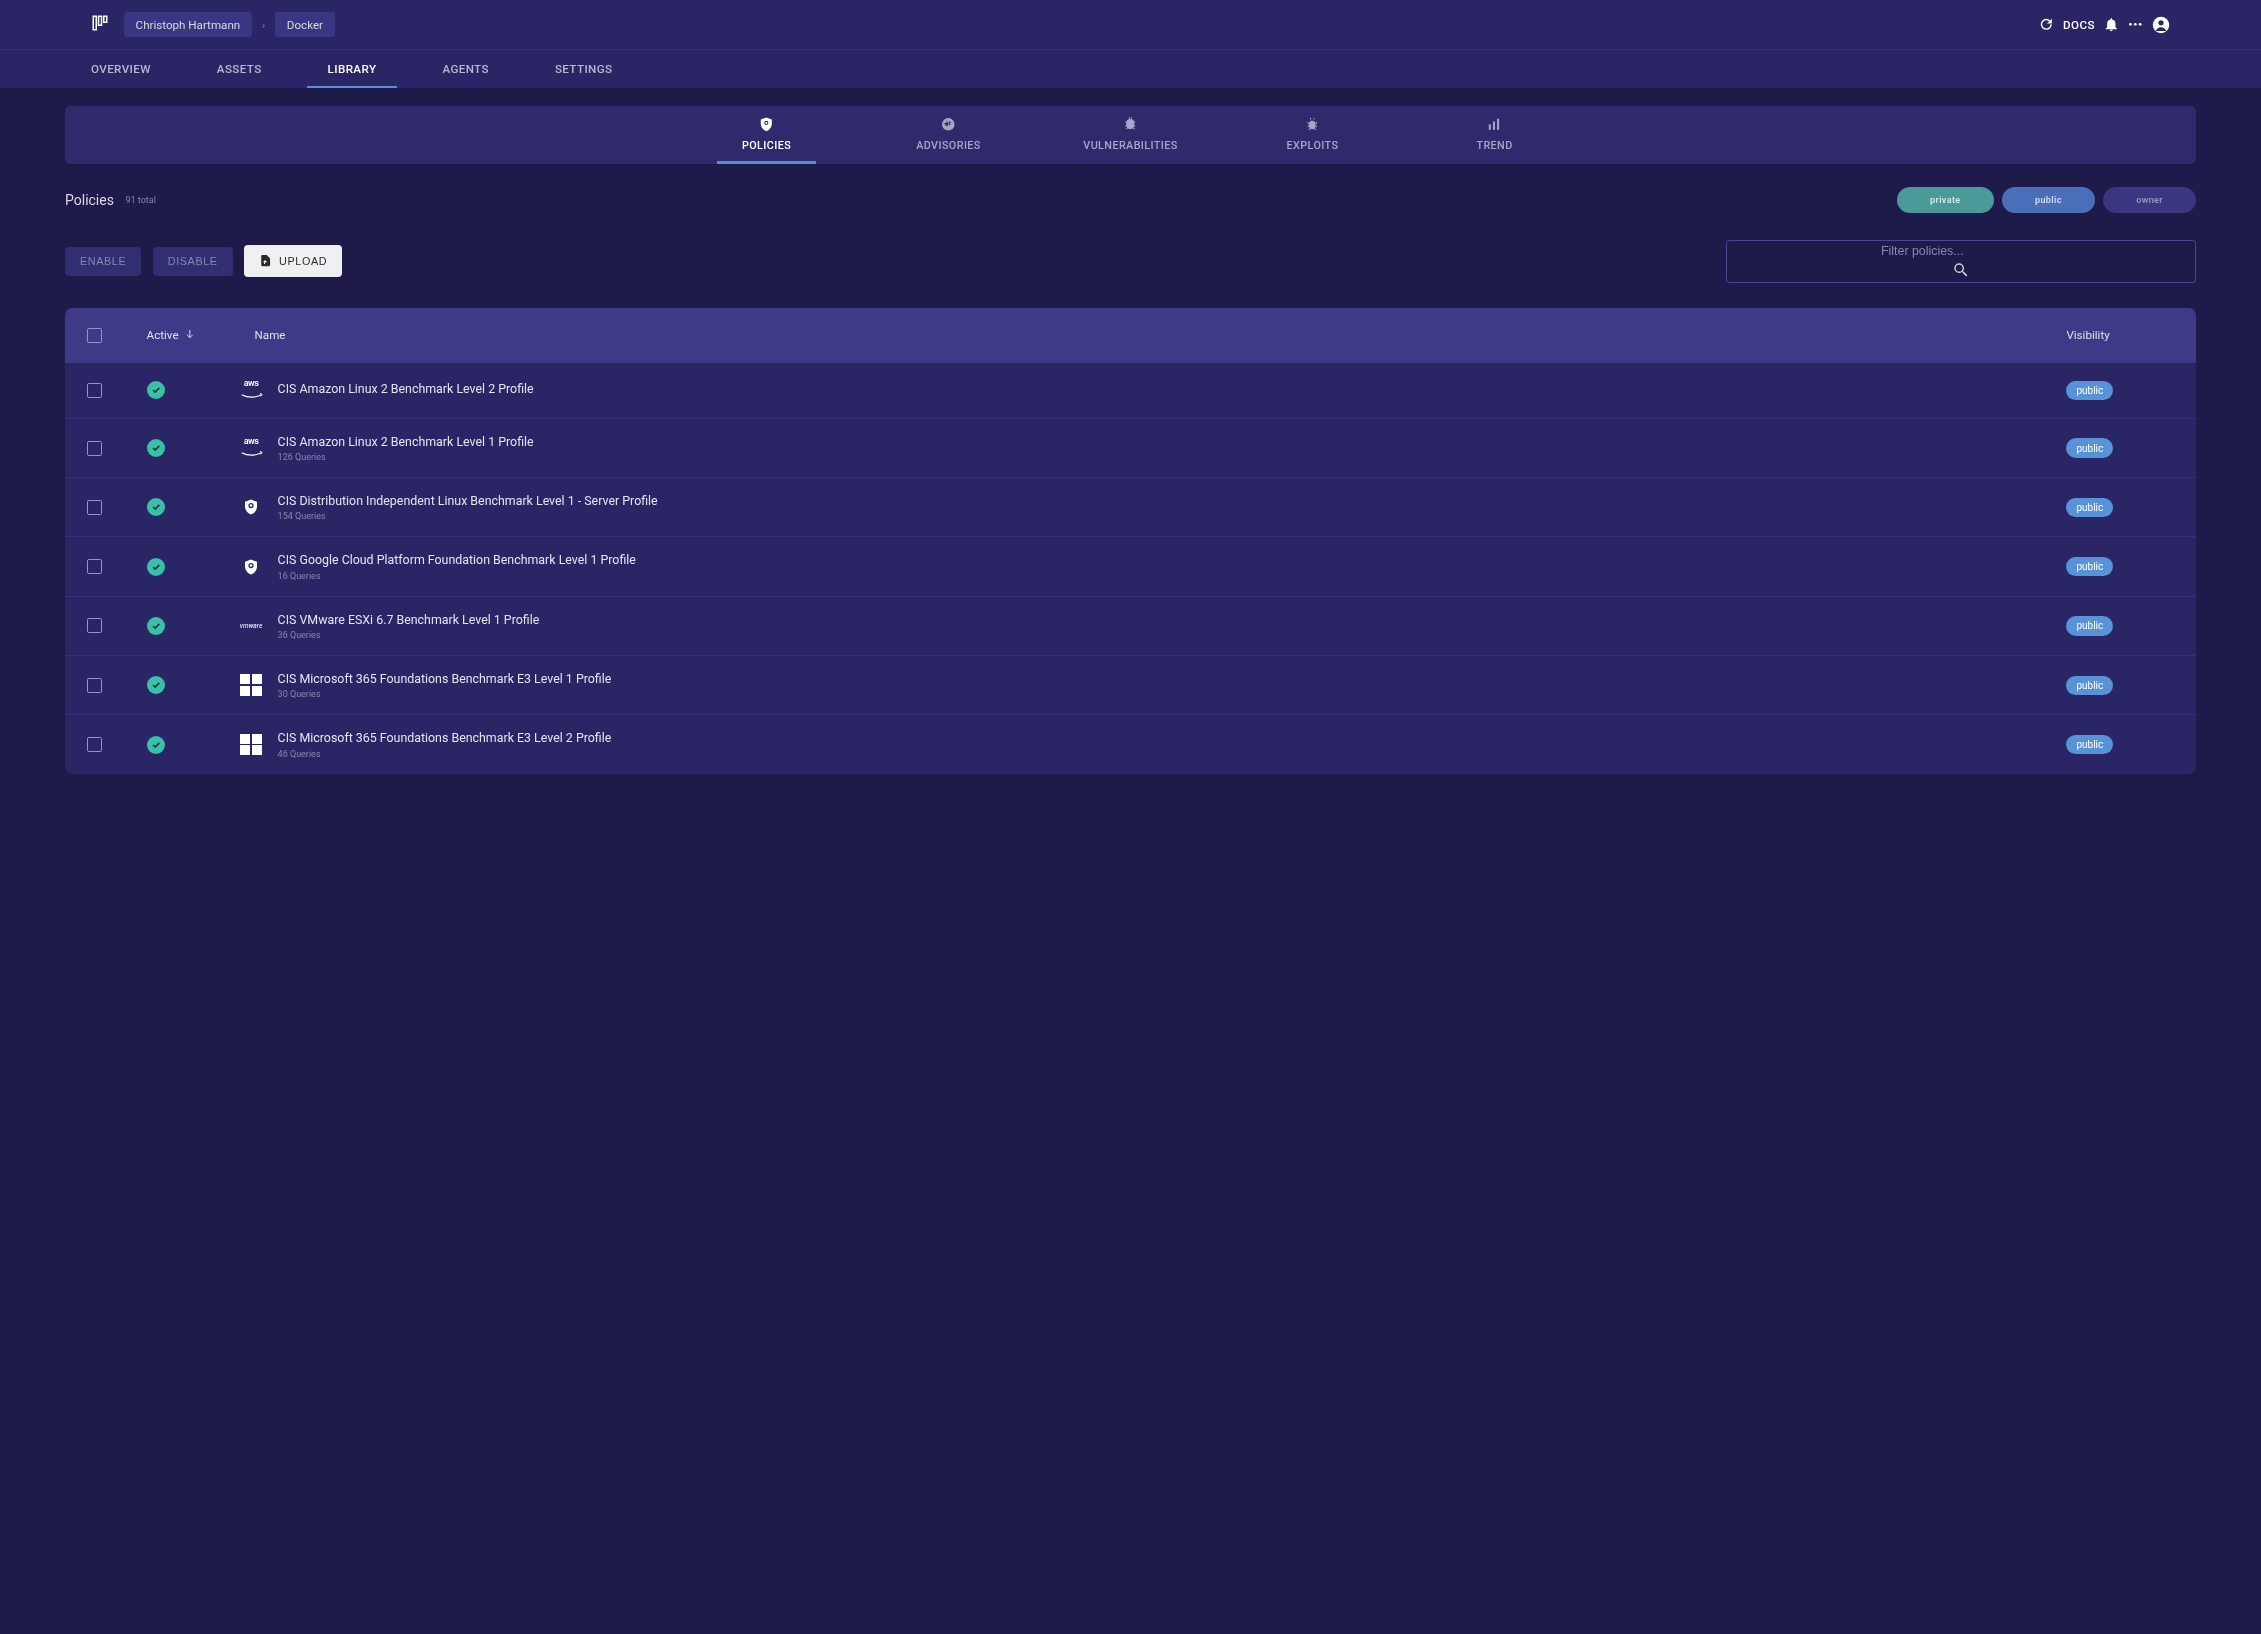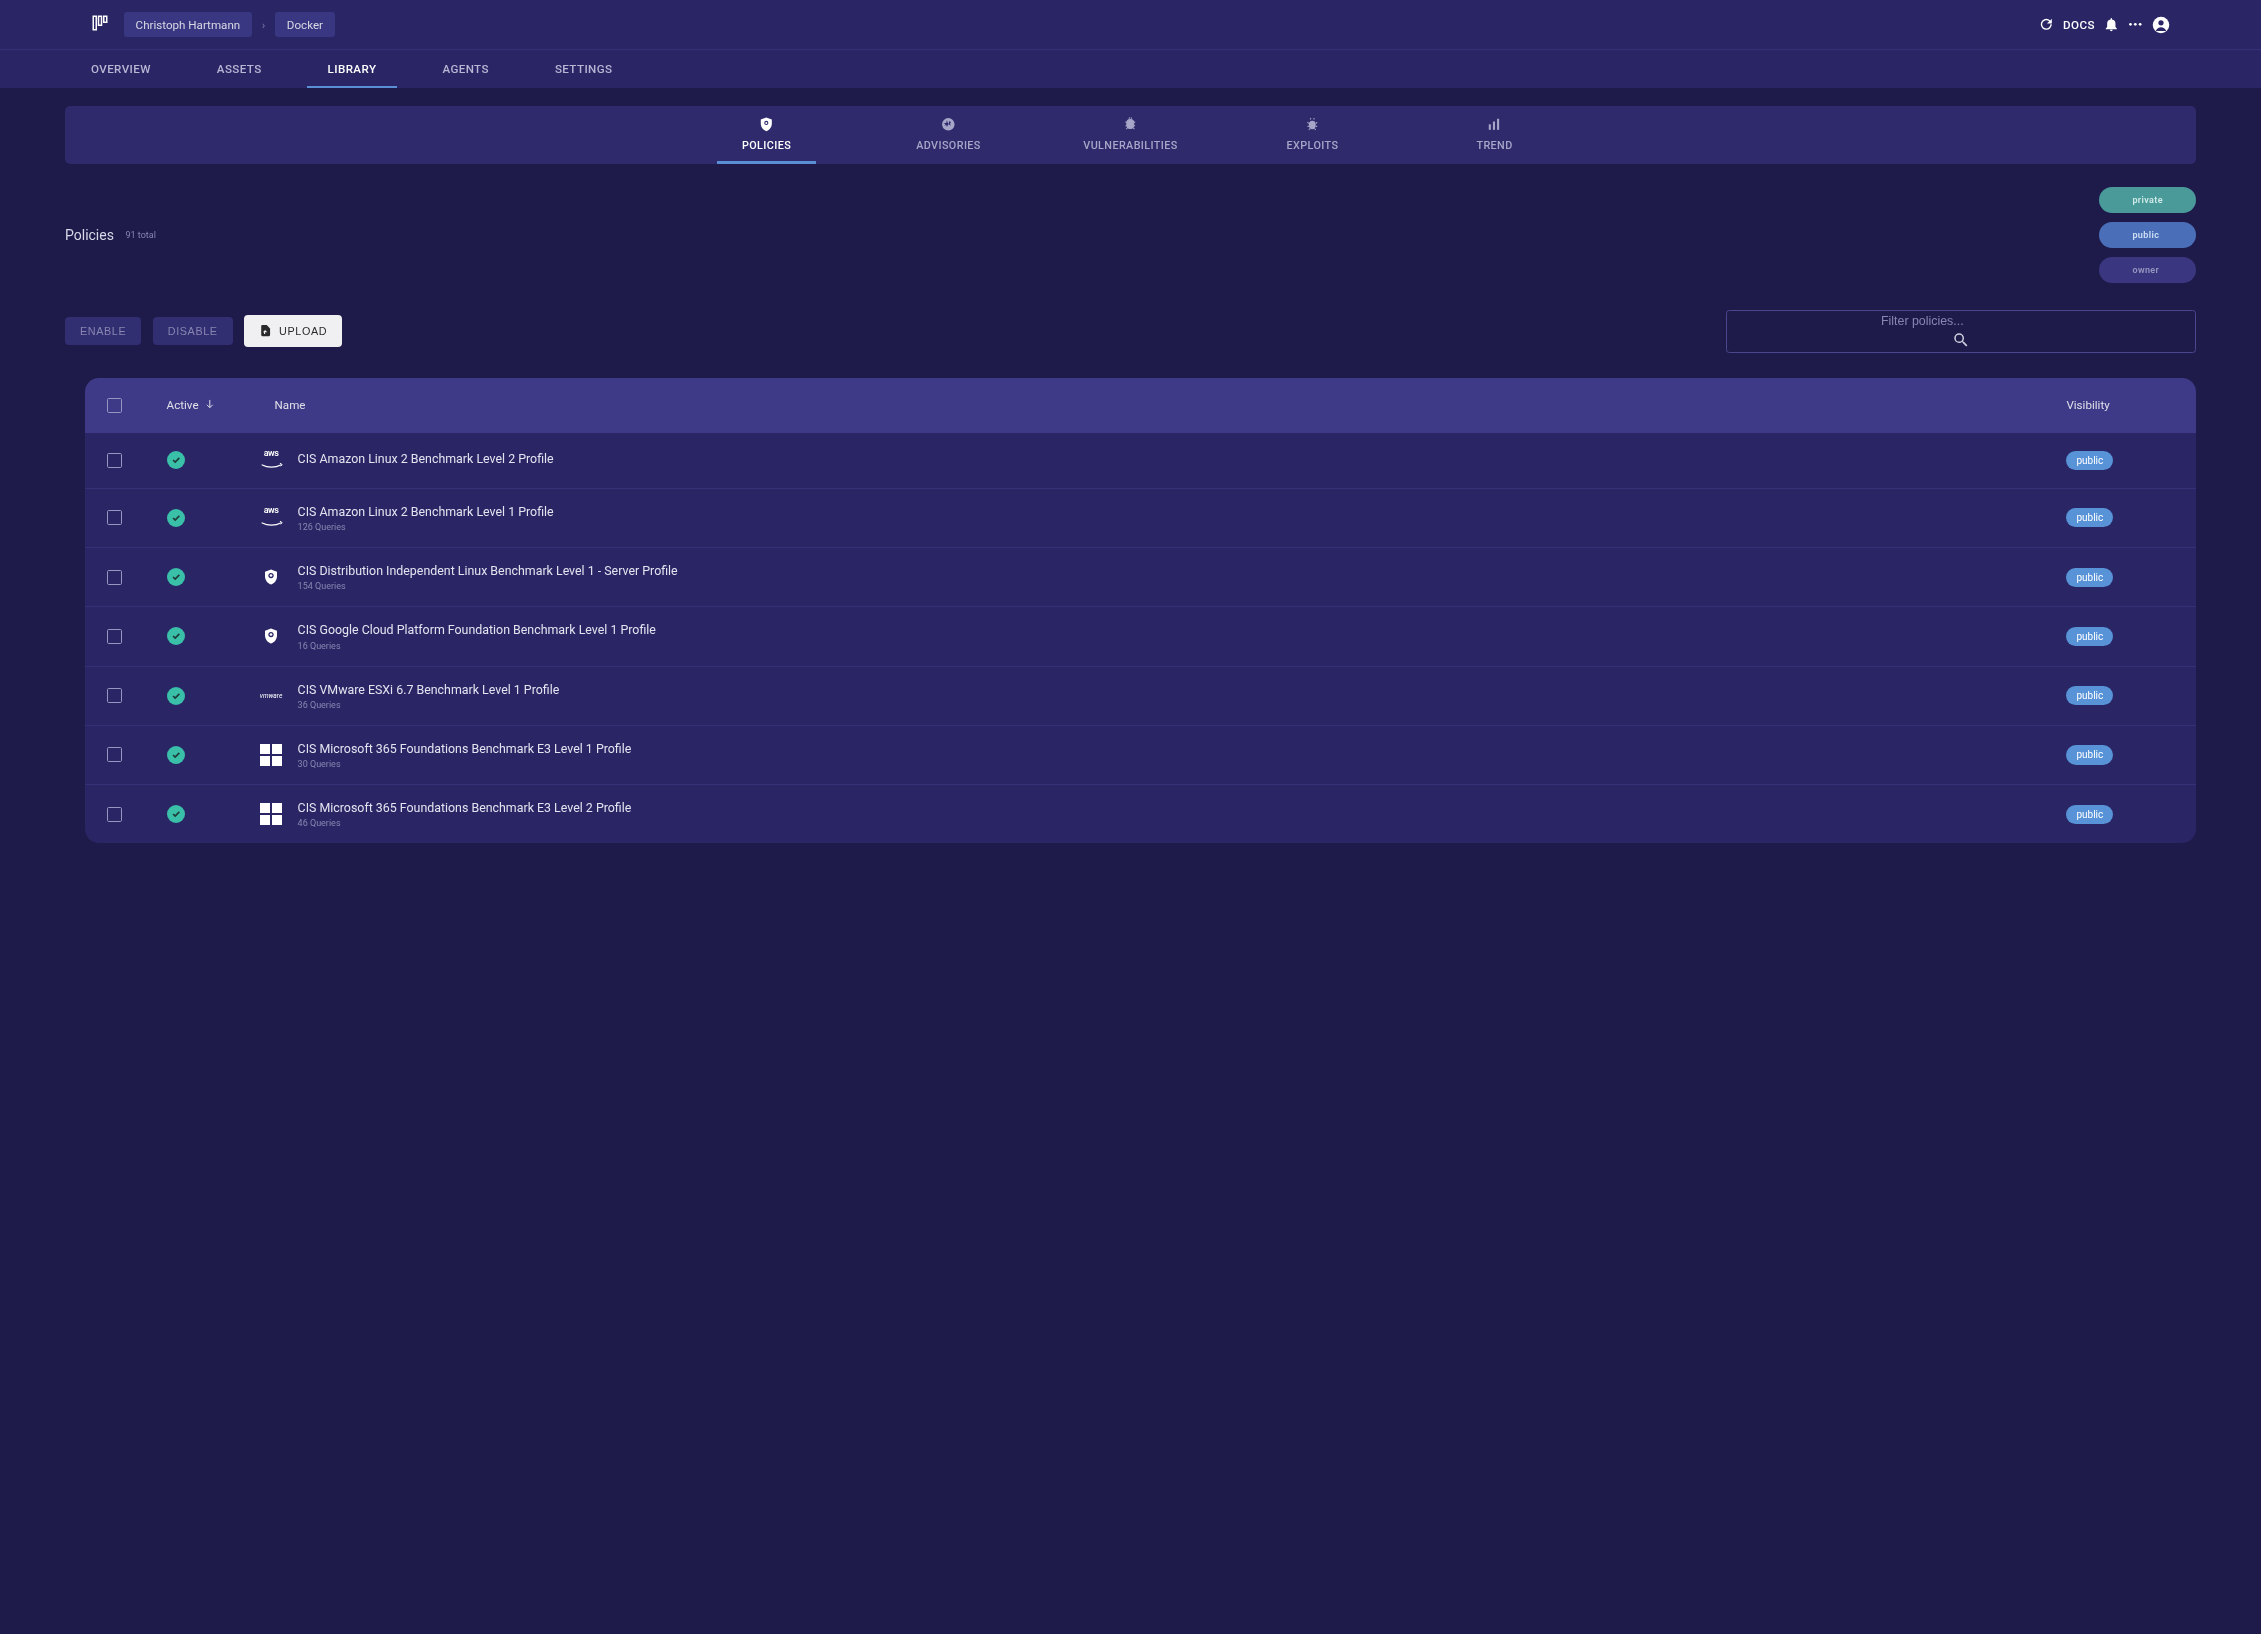--- a/index.html
+++ b/index.html
@@ -147,21 +147,20 @@
 }
 .total-count {
   font-size: 9px;
   color: #8886b0;
   margin-left: 11.6px;
 }
 .filter-pills {
   margin-left: auto;
   display: flex;
   gap: 8.3px;
-  flex-direction: column;
 }
 .pill {
   padding: 8.3px 33px;
   border-radius: 15px;
   font-size: 9px;
   font-weight: 600;
   letter-spacing: 0.4px;
   cursor: pointer;
 }
 .pill.private { background: #4a9a9a; color: #d0eae8; }
@@ -212,23 +211,22 @@
   border: none;
   outline: none;
   color: #d0d0e0;
   font-size: 12.4px;
 }
 .searchbox input::placeholder { color: #8886b0; }
 
 
 .table {
   margin-top: 25px;
-  border-radius: 14px;
+  border-radius: 7px;
   overflow: hidden;
-  margin-left: 20px;
 }
 .thead {
   background: #3e3a88;
   display: flex;
   align-items: center;
   padding: 20px 21.6px;
 }
 .col-check { width: 60px; display:flex; }
 .col-active { width: 78px; font-size: 11.6px; display:flex; align-items:center; gap:5px; }
 .col-name { flex: 1; font-size: 11.6px; padding-left: 30px; }

